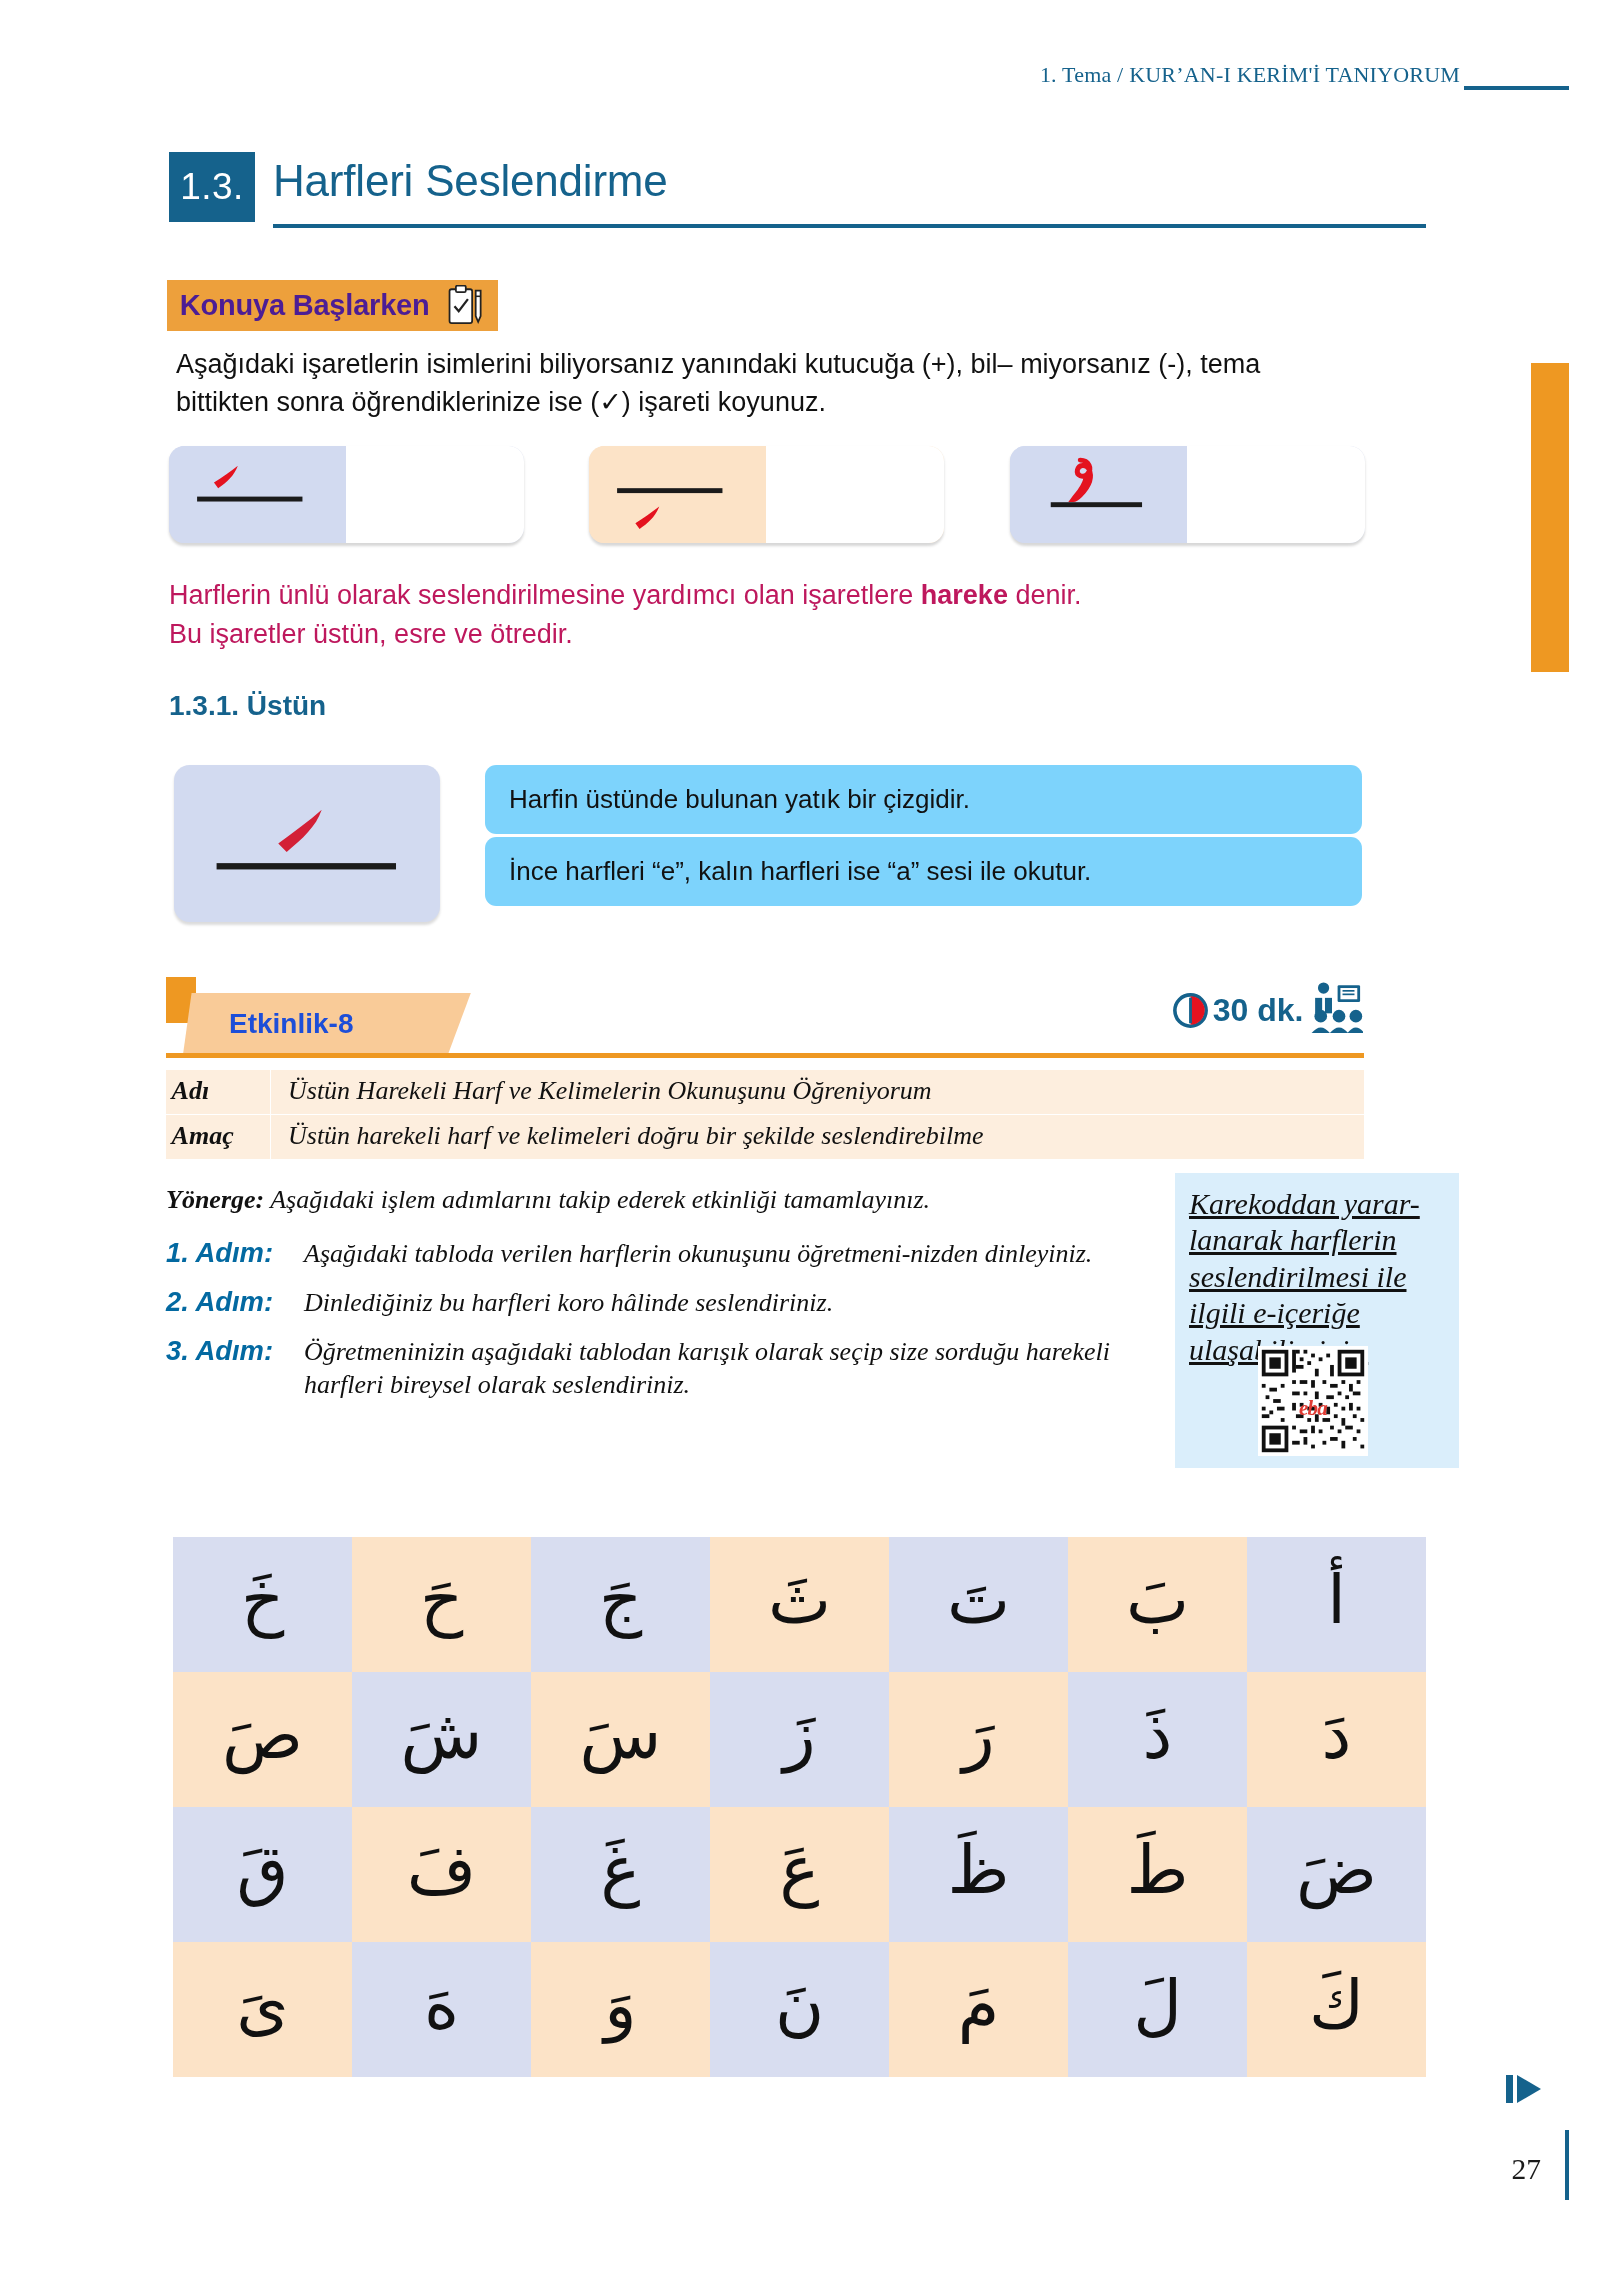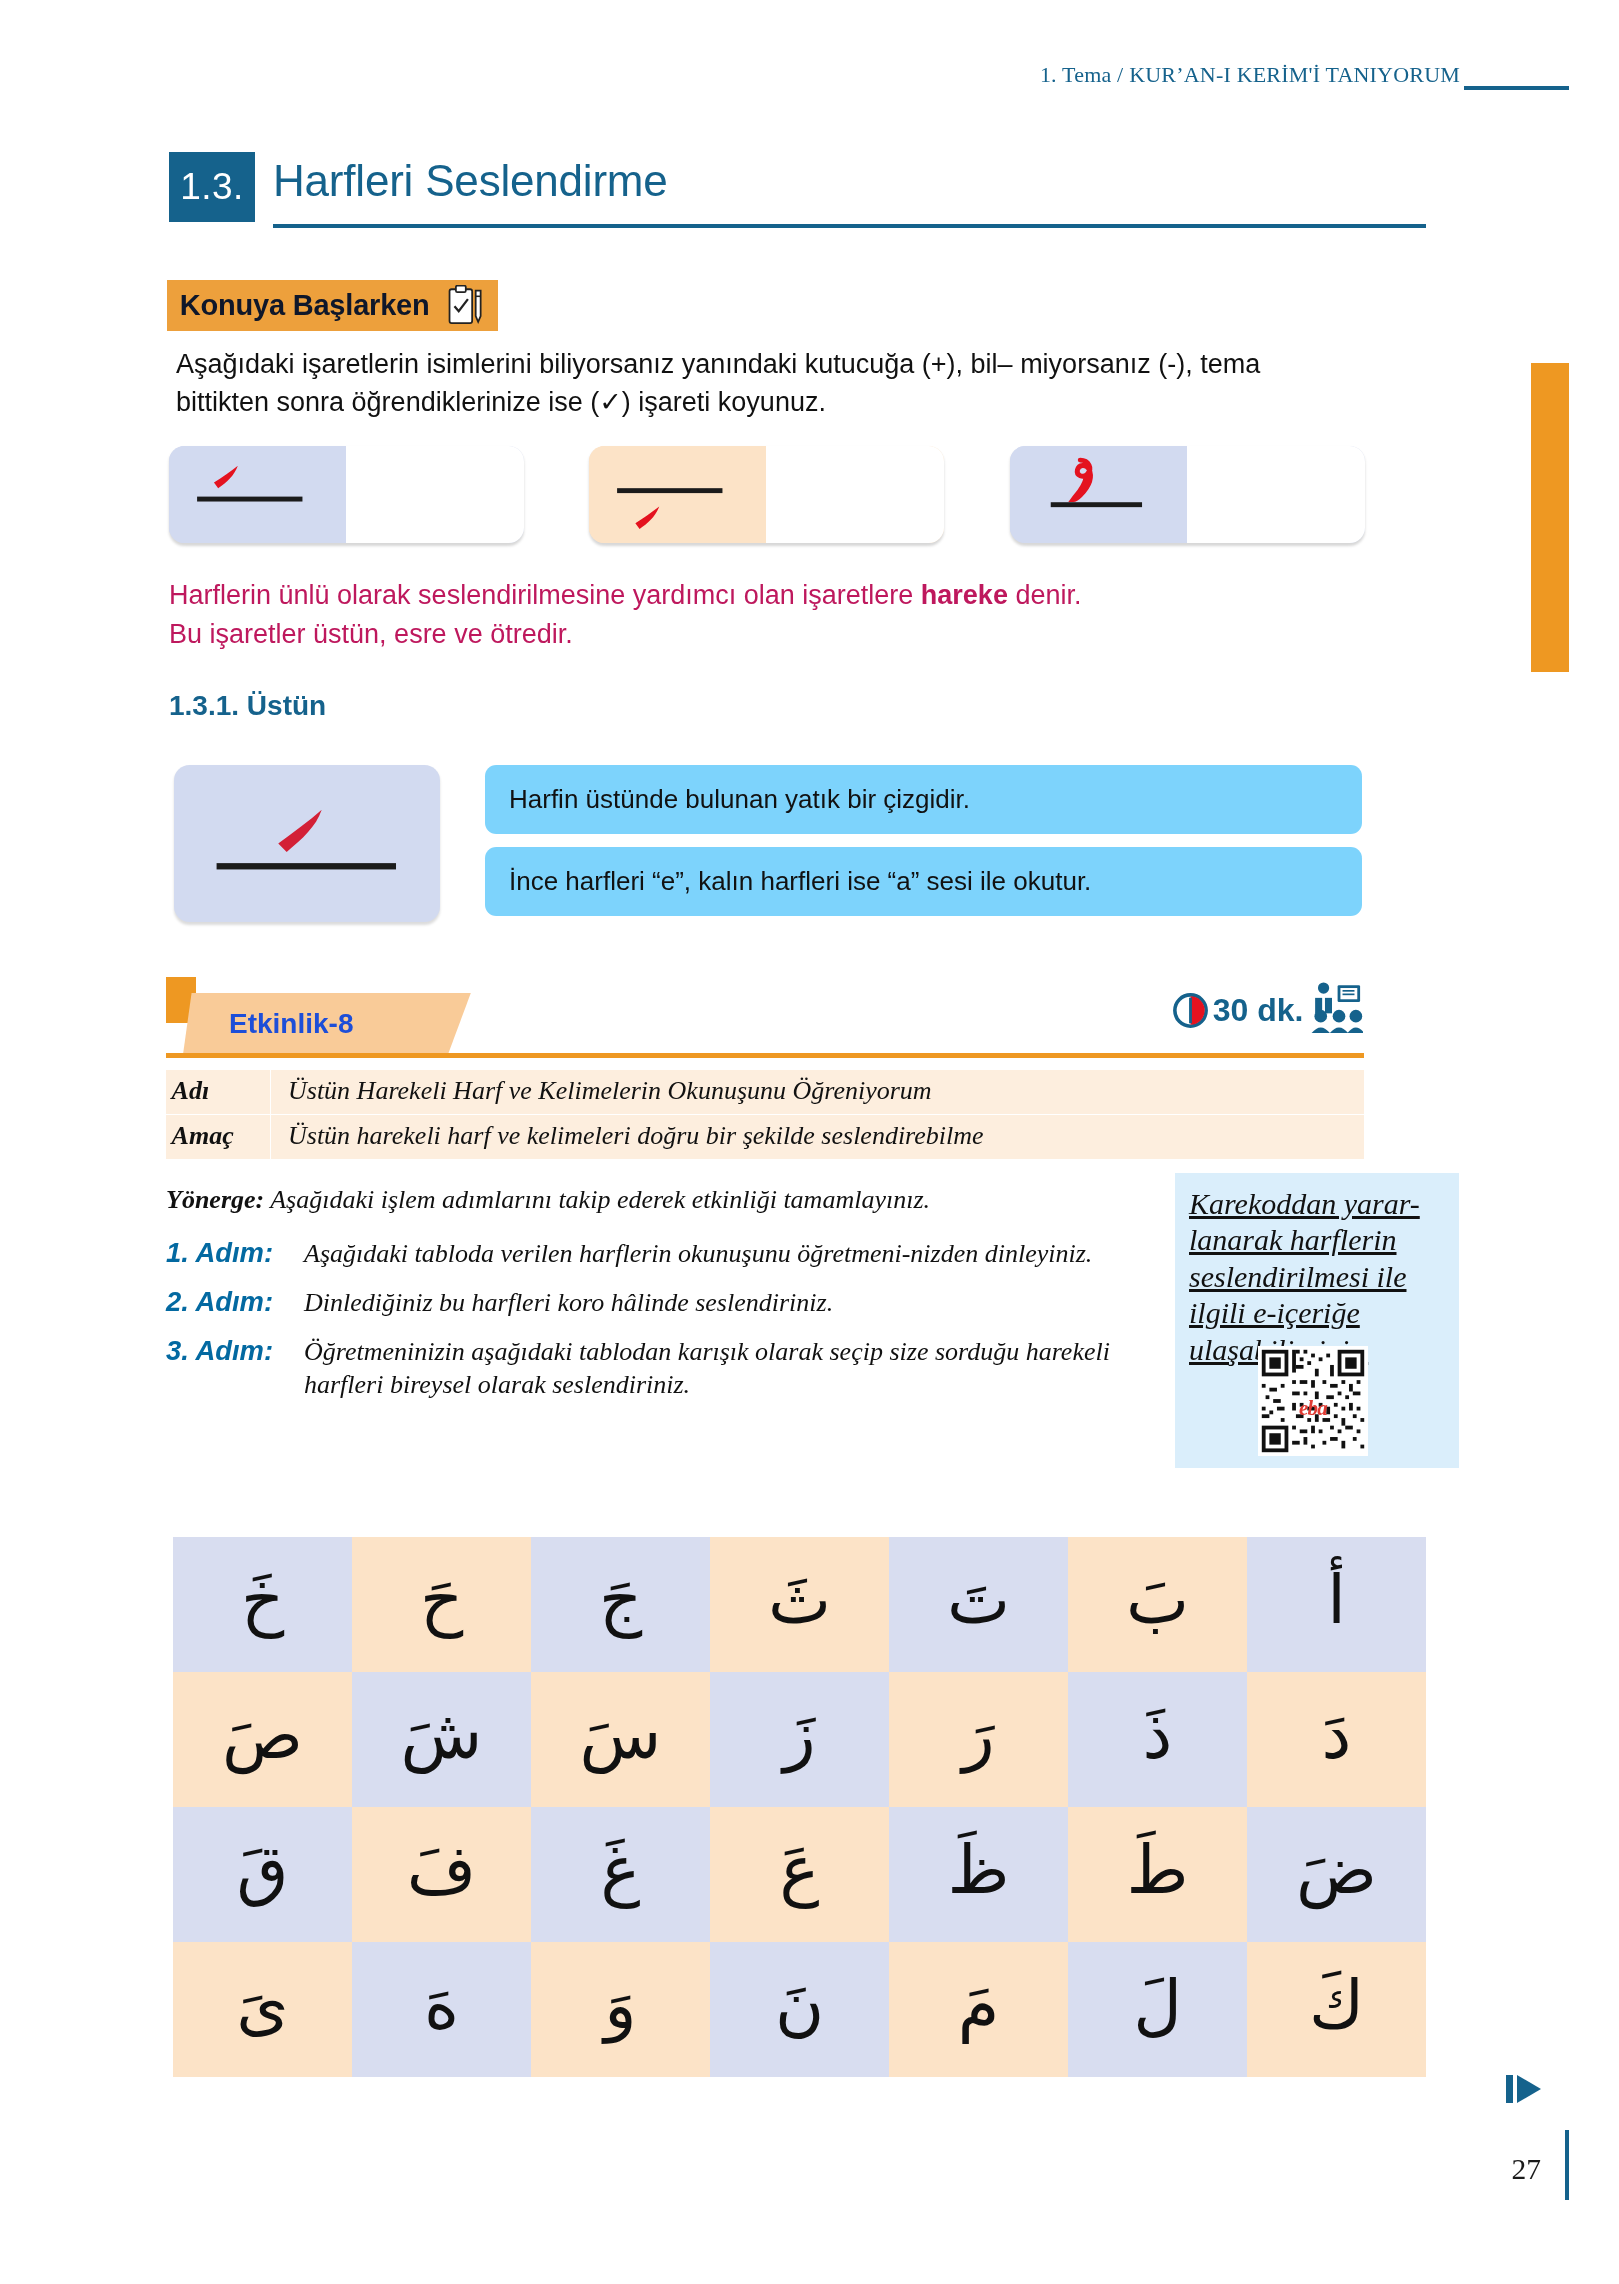--- a/index.html
+++ b/index.html
@@ -56,21 +56,21 @@
     width: 1153px; height: 3.5px; background: #15628c;
   }
 
   
   .kb-tab {
     position: absolute; left: 167px; top: 280px;
     height: 51px; padding: 0 12.7px 0 12.7px;
     background: #eda03c;
     display: flex; align-items: center; gap: 18.3px;
   }
-  .kb-tab-label { font-size: 29px; font-weight: bold; color: #0f172a; letter-spacing: -0.2px; }
+  .kb-tab-label { font-size: 29px; font-weight: bold; color: #4c1d95; letter-spacing: -0.2px; }
   .kb-icon { width: 37px; height: 41px; display: block; }
 
   .kb-text {
     position: absolute; left: 176px; top: 346px; width: 1181px;
     font-size: 27px; line-height: 1.40; color: #111;
   }
 
   
   .hb-row { position: absolute; left: 169px; top: 446px; width: 1195px; height: 97px; }
   .hb {
@@ -106,21 +106,21 @@
   .def-tile {
     position: absolute; left: 0; top: 0; width: 266px; height: 157px;
     background: #d2daf0; border-radius: 15.5px; box-shadow: 0 2.1px 2.8px rgba(0,0,0,.14);
   }
   .def-bubbles { position: absolute; left: 311px; top: 0; width: 877px; }
   .def-bubble {
     background: #7dd3fc; border-radius: 11.2px;
     padding: 12.7px 24px; font-size: 26px; color: #111; line-height: 1.3;
     min-height: 69px; display: flex; align-items: center;
   }
-  .def-bubble + .def-bubble { margin-top: 13px; }
+  .def-bubble + .def-bubble { margin-top: 3px; }
 
   
   .etk-wrap { position: absolute; left: 166px; top: 977px; width: 1198px; height: 79px; }
   .etk-corner { position: absolute; left: 0; top: 0; width: 29.5px; height: 46px; background: #ee9822; }
   .etk-tab {
     position: absolute; left: 17px; top: 15.5px; width: 288px; height: 62px;
     background: #f9cb98;
     clip-path: polygon(3% 0, 100% 0, 92% 100%, 0 100%);
     display: flex; align-items: center;
   }

